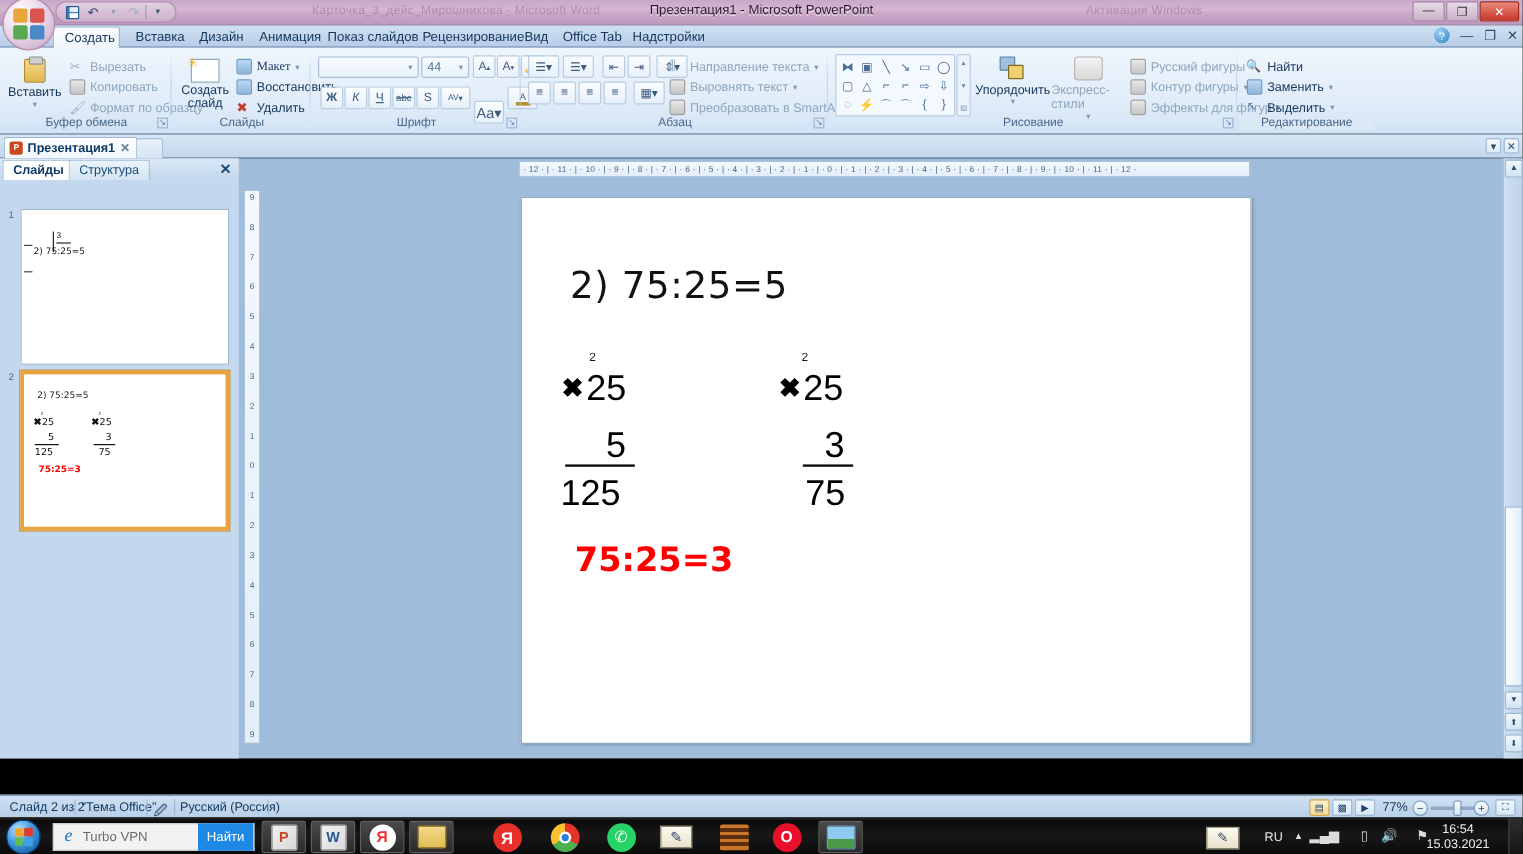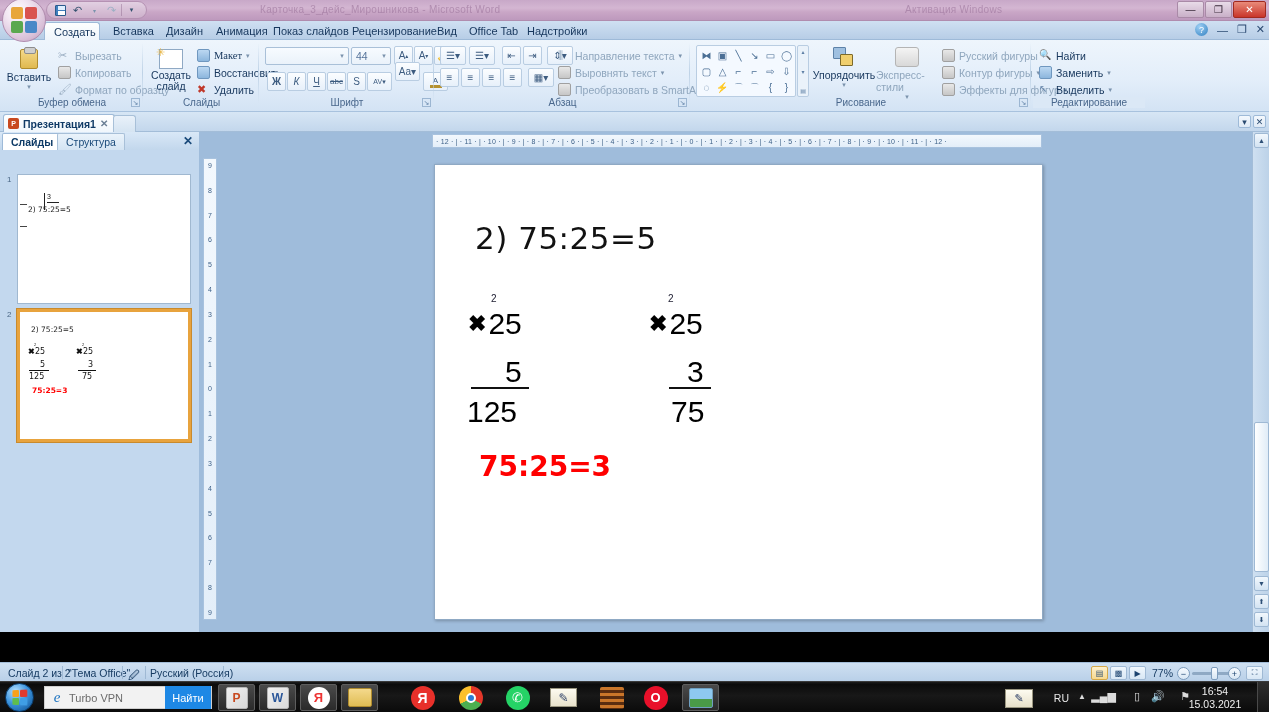--- a/index.html
+++ b/index.html
@@ -308,20 +308,21 @@
   .i-quickstyle{width:24px;height:20px;border:1px solid #b4b4b4;border-radius:3px;
     background:linear-gradient(to bottom,#f4f4f4,#d8d8d8);}
 </style>
 </head>
 <body>
 
 <div id="app">
 
   <div class="titlebar">
     <div class="ghost-text" style="left:260px;">Карточка_3_дейс_Мирошникова - Microsoft Word</div>
+    <div class="title-text">Презентация1 - Microsoft PowerPoint</div>
     <div class="ghost-text" style="left:905px;">Активация Windows</div>
 
     <div class="qat">
       <div class="qat-btn">
           <span class="save-ico"></span>
         </div>
       <div class="qat-btn">↶</div>
       <div class="qat-btn" style="font-size:6px;color:#7b93ad;">▾</div>
       <div class="qat-btn" style="color:#9db0c4;">↷</div>
       <div class="qat-sep"></div>
@@ -451,21 +452,21 @@
       <div class="sqbtn bordered" style="left:46px; top:31px;">
           <u>Ч</u>
         </div>
       <div class="sqbtn bordered" style="left:66px; top:31px; font-size:8px;">
           <s>abc</s>
         </div>
       <div class="sqbtn bordered" style="left:86px; top:31px;">
           <span>S</span>
         </div>
       <div class="sqbtn bordered" style="left:106px; top:31px; font-size:7px; width:25px;"><span>AV</span>▾</div>
-      <div class="sqbtn bordered" style="left:134px; top:21px; font-size:10px; width:25px;"><span>Aa</span>▾</div>
+      <div class="sqbtn bordered" style="left:134px; top:43px; font-size:12px; width:25px;"><span>Aa</span>▾</div>
       <div class="sqbtn bordered" style="left:162px; top:31px; width:25px; flex-direction:column;">
         <span style="font-size:8px;">A</span>
         <span style="display:block;width:12px;height:3px;background:#b5912f;"></span>
       </div>
       <div class="grp-title">Шрифт</div>
       <div class="grp-dlg">↘</div>
     </div>
     <div class="grp-sep" style="left:433px;"></div>
 
     <div class="grp" style="left:436px; width:253px;">

